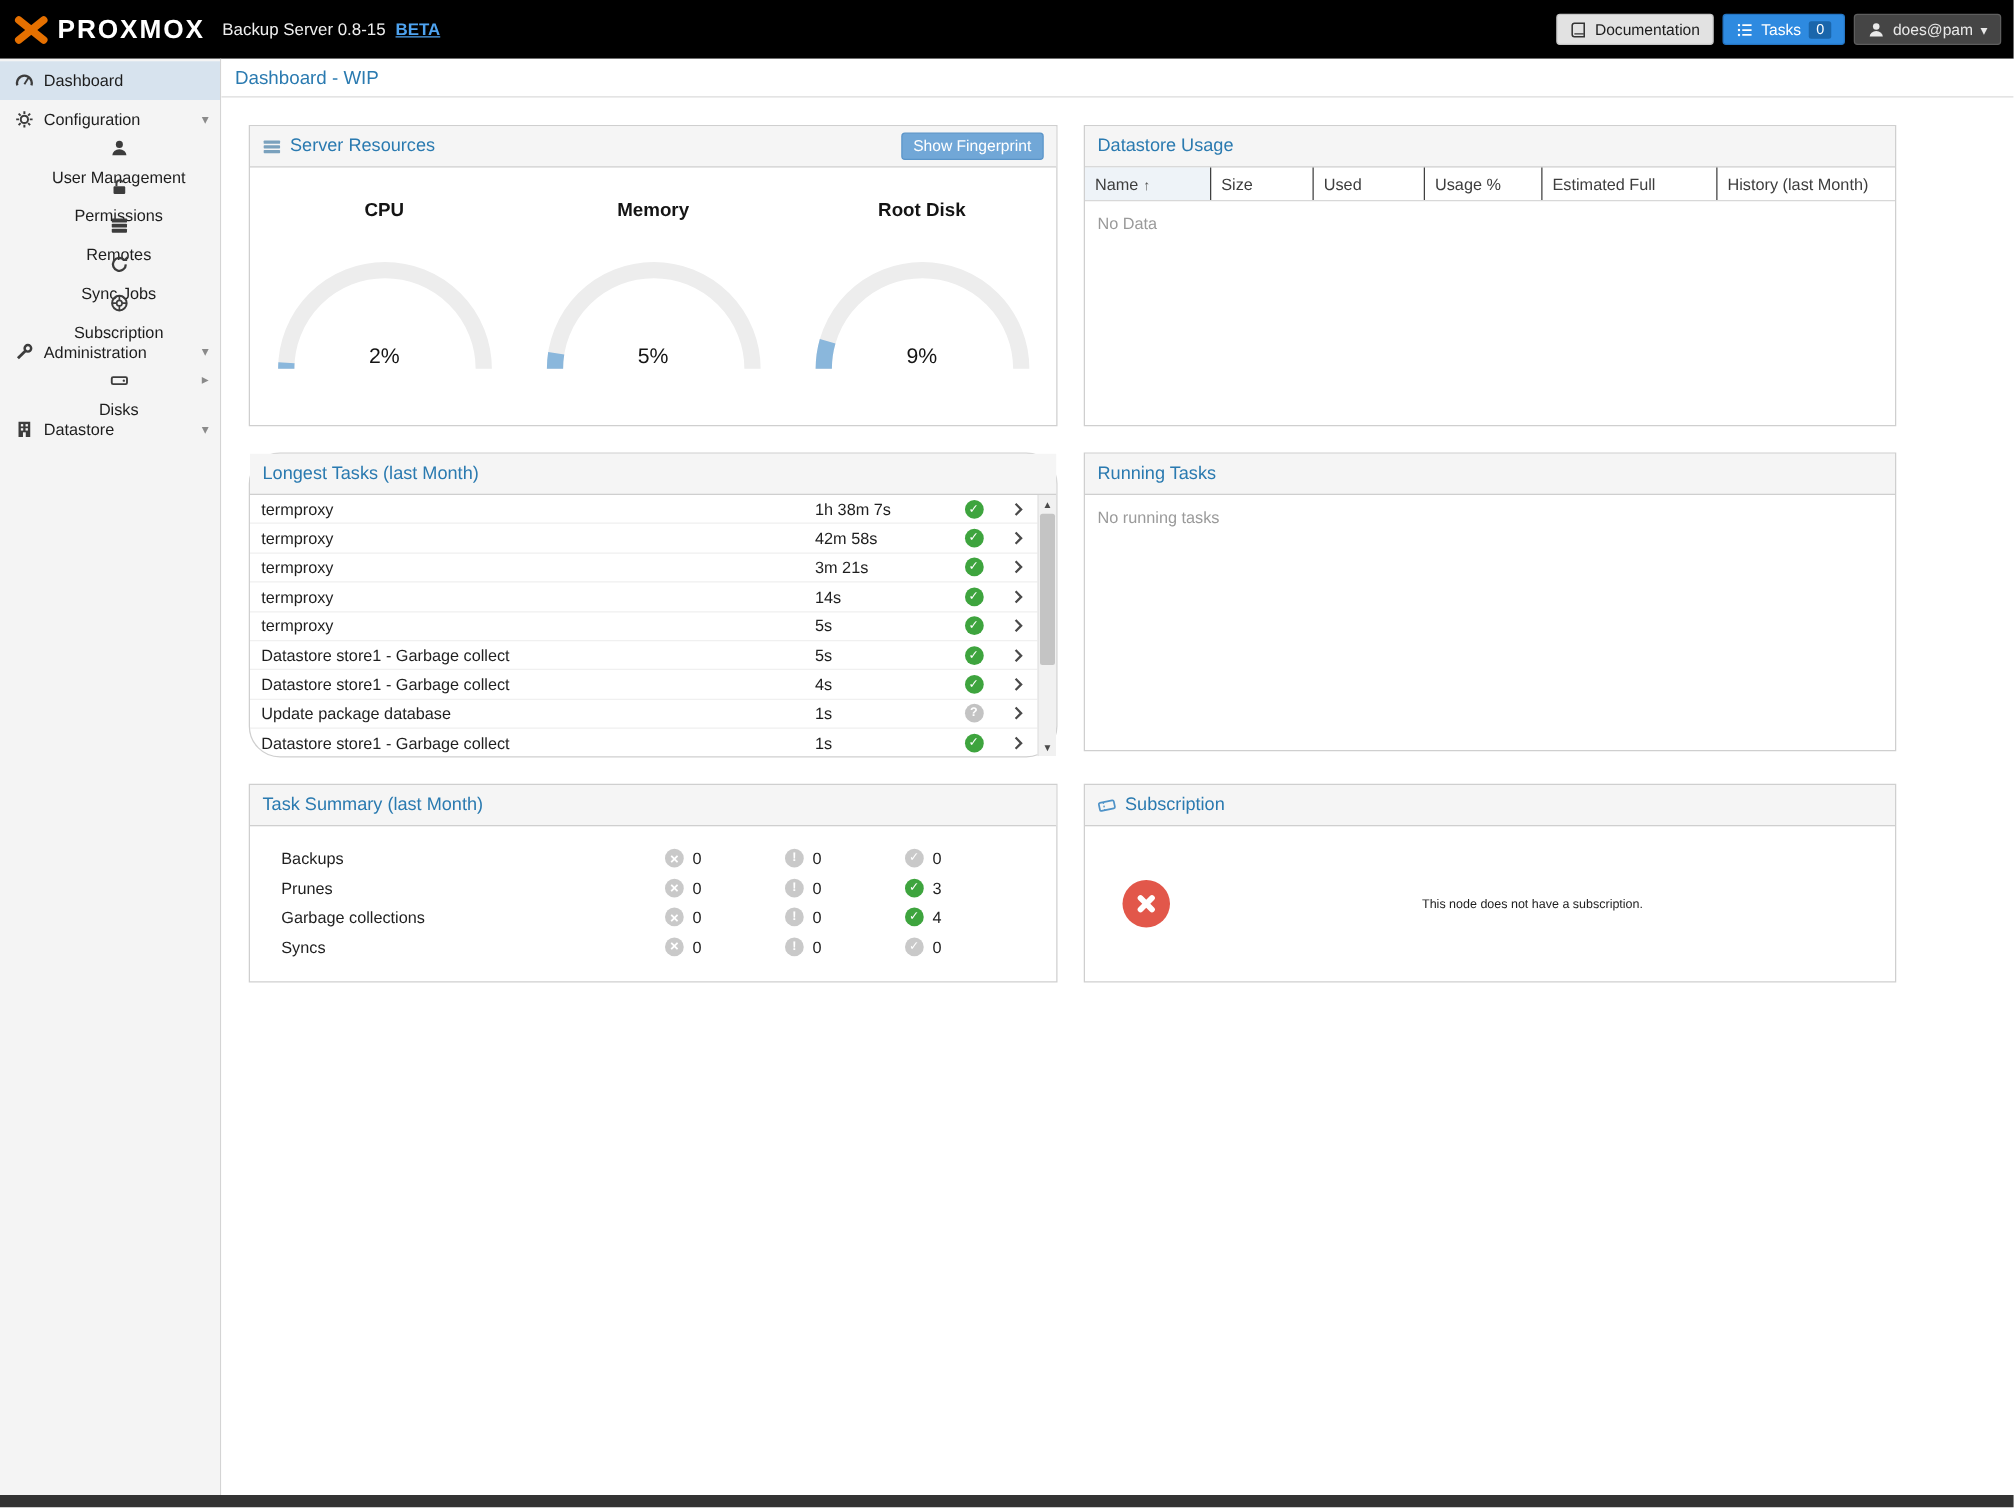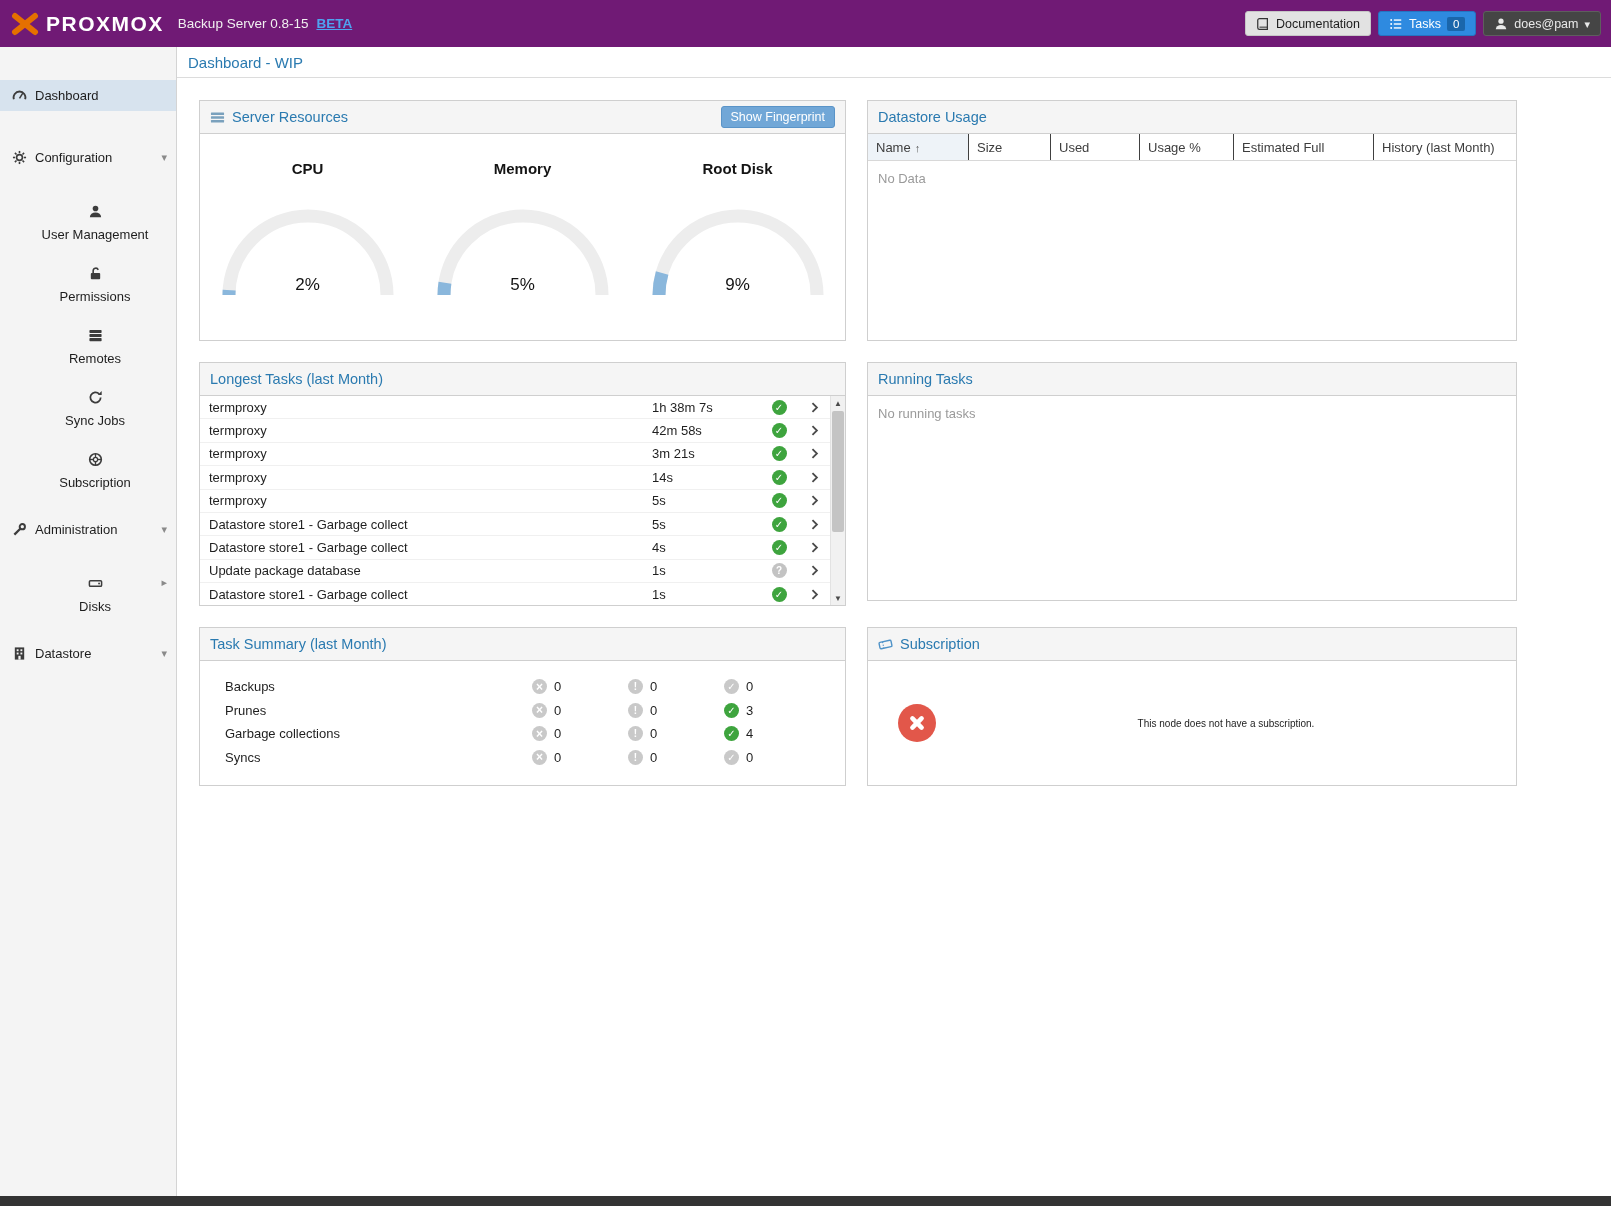--- a/index.html
+++ b/index.html
@@ -2,21 +2,21 @@
 <html><head>
 <meta charset="utf-8">
 <style>
   * { box-sizing: border-box; margin: 0; padding: 0; }
   html,body { width:1611px; height:1206px; }
   body {
     font-family: "Liberation Sans", "DejaVu Sans", sans-serif;
     background:#fff; color:#1f1f1f; overflow:hidden;
   }
   
-  .topbar { height:47px; background:#701a75; display:flex; align-items:center; padding:0 10px; }
+  .topbar { height:47px; background:#000000; display:flex; align-items:center; padding:0 10px; }
   .logo { display:flex; align-items:center; gap:6px; margin-right:14px; }
   .logo-x svg { width:30px; height:24px; display:block; }
   .logo-text { color:#fff; font-weight:bold; font-size:21px; letter-spacing:1.5px; }
   .product { color:#f0f0f0; font-size:13.5px; margin-right:8px; }
   .beta { color:#4ea3f0; font-size:13.5px; text-decoration:underline; font-weight:bold; cursor:pointer; }
   .topbar-right { margin-left:auto; display:flex; align-items:center; gap:7px; }
   .tb-btn { display:inline-flex; align-items:center; gap:6px; height:25px; padding:0 10px;
             border-radius:3px; font-size:12.5px; cursor:pointer; font-family:inherit; }
   .btn-doc { background:#e2e2e2; border:1px solid #c6c6c6; color:#1c1c1c; }
   .btn-tasks { background:#2e8ae0; border:1px solid #2474c2; color:#fff;justify-content:center; }
@@ -26,21 +26,21 @@
   .tb-icon svg { width:14px; height:14px; display:block; }
 
   
   .app { display:flex; height:1149px; }
   .sidebar { width:177px; background:#f4f4f4; border-right:1px solid #d4d4d4; padding-top:2px; }
   .main { flex:1; background:#fff; overflow:hidden; }
   .bottom-bar { height:10px; background:#333; }
 
   
   .side-item { height:31px; display:flex; align-items:center; gap:8px; padding:0 10px 0 12px;
-               font-size:13px; color:#1d1d1d; position:relative; cursor:pointer;margin-top:31px; }
+               font-size:13px; color:#1d1d1d; position:relative; cursor:pointer; }
   .side-item.sub { padding-left:24px;flex-direction:column; }
   .side-item.selected { background:#d7e3ee; }
   .side-icon { width:15px; height:15px; flex:0 0 15px; color:#3c3c3c; }
   .side-icon svg { width:100%; height:100%; display:block; }
   .caret-r::after, .caret-d::after { position:absolute; right:9px; color:#8a8a8a; font-size:11px; }
   .caret-d::after { content:"▾"; }
   .caret-r::after { content:"▸"; }
 
   
   .page-header { height:31px; display:flex; align-items:center; padding:0 11px;
@@ -358,21 +358,21 @@
             <span class="dt-cell dt-size">Size</span>
             <span class="dt-cell dt-used">Used</span>
             <span class="dt-cell dt-usage">Usage %</span>
             <span class="dt-cell dt-est">Estimated Full</span>
             <span class="dt-cell dt-hist">History (last Month)</span>
           </div>
           <div class="empty-text">No Data</div>
         </div>
       </div>
 
-      <div class="panel" style="height:244px;">
+      <div class="panel" style="height:244px;border-radius:25px;">
         <div class="panel-header">
           <span>Longest Tasks (last Month)</span>
         </div>
         <div class="panel-body" style="overflow:hidden;">
           <div class="lt-list">
             <div class="lt-row">
               <span class="lt-name">termproxy</span>
               <span class="lt-dur">1h 38m 7s</span>
               <span class="lt-status">
                   <span class="circ ok"></span>

